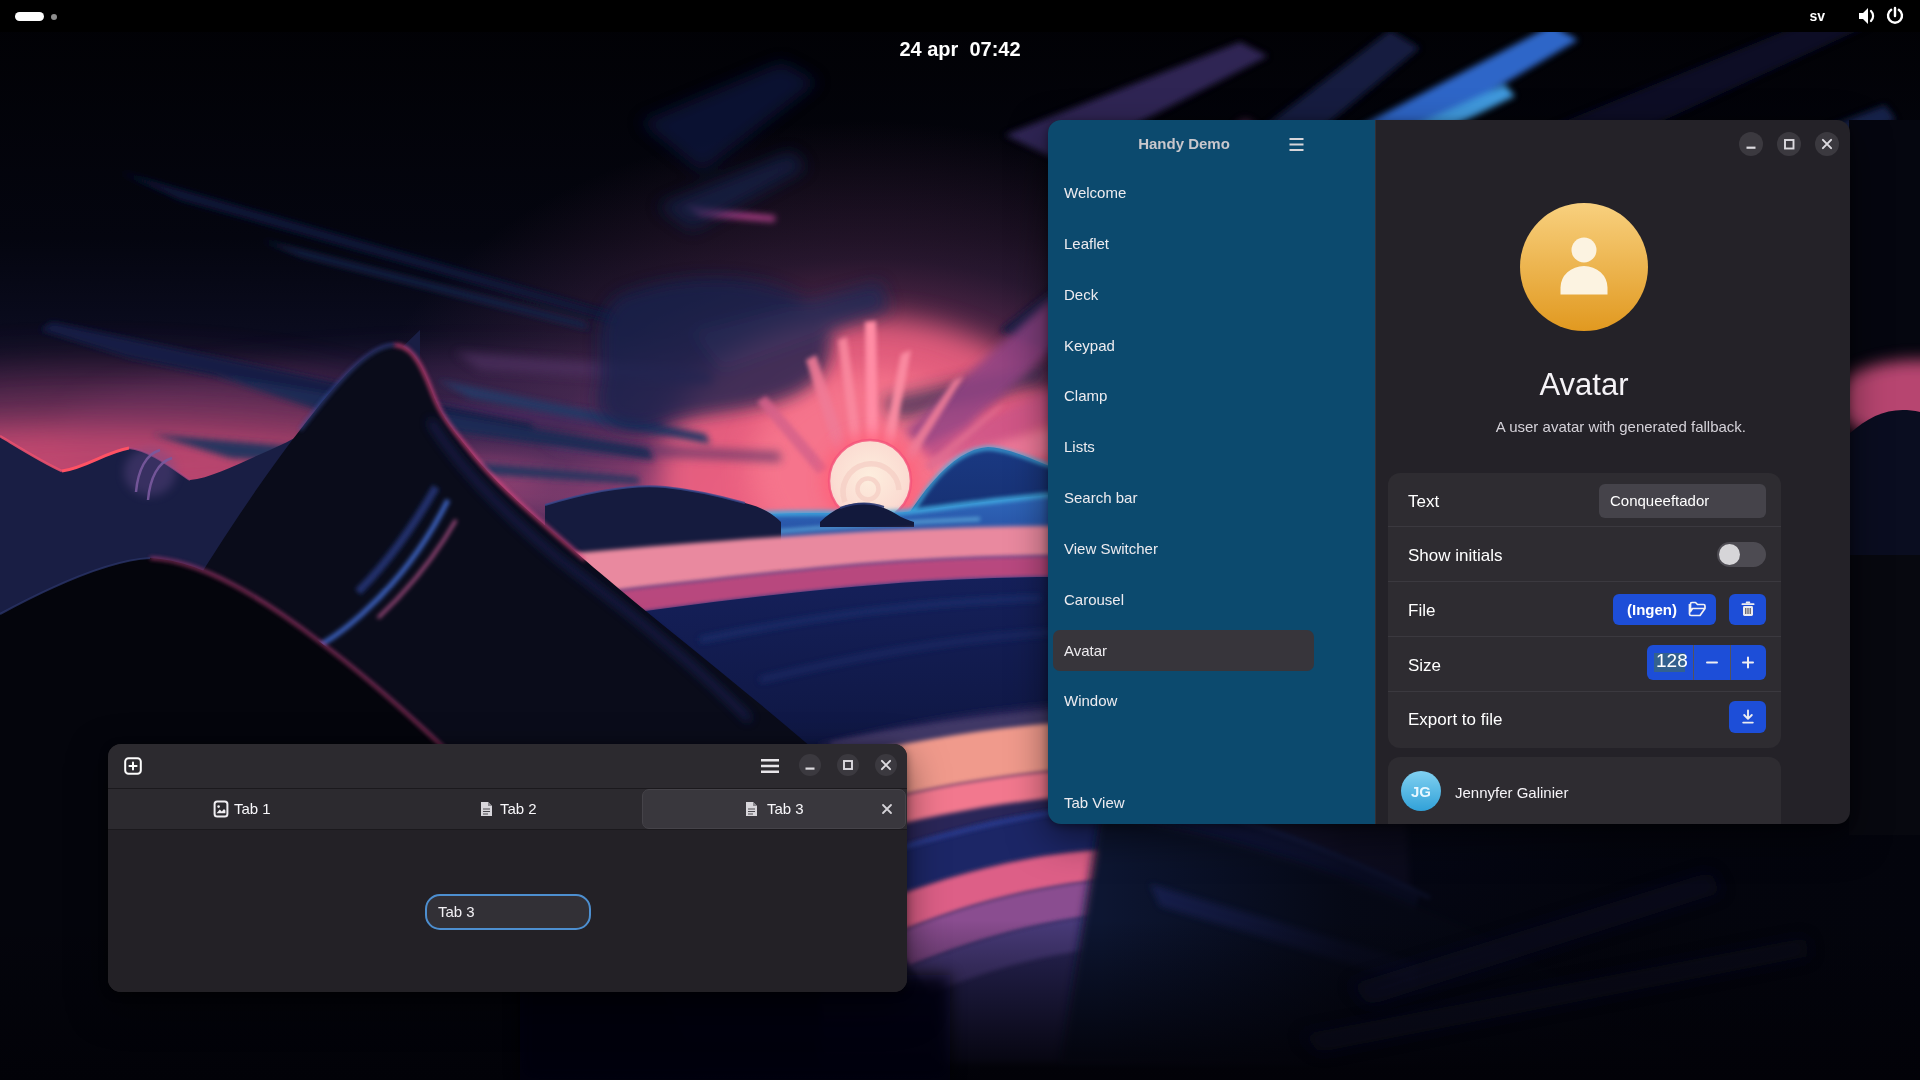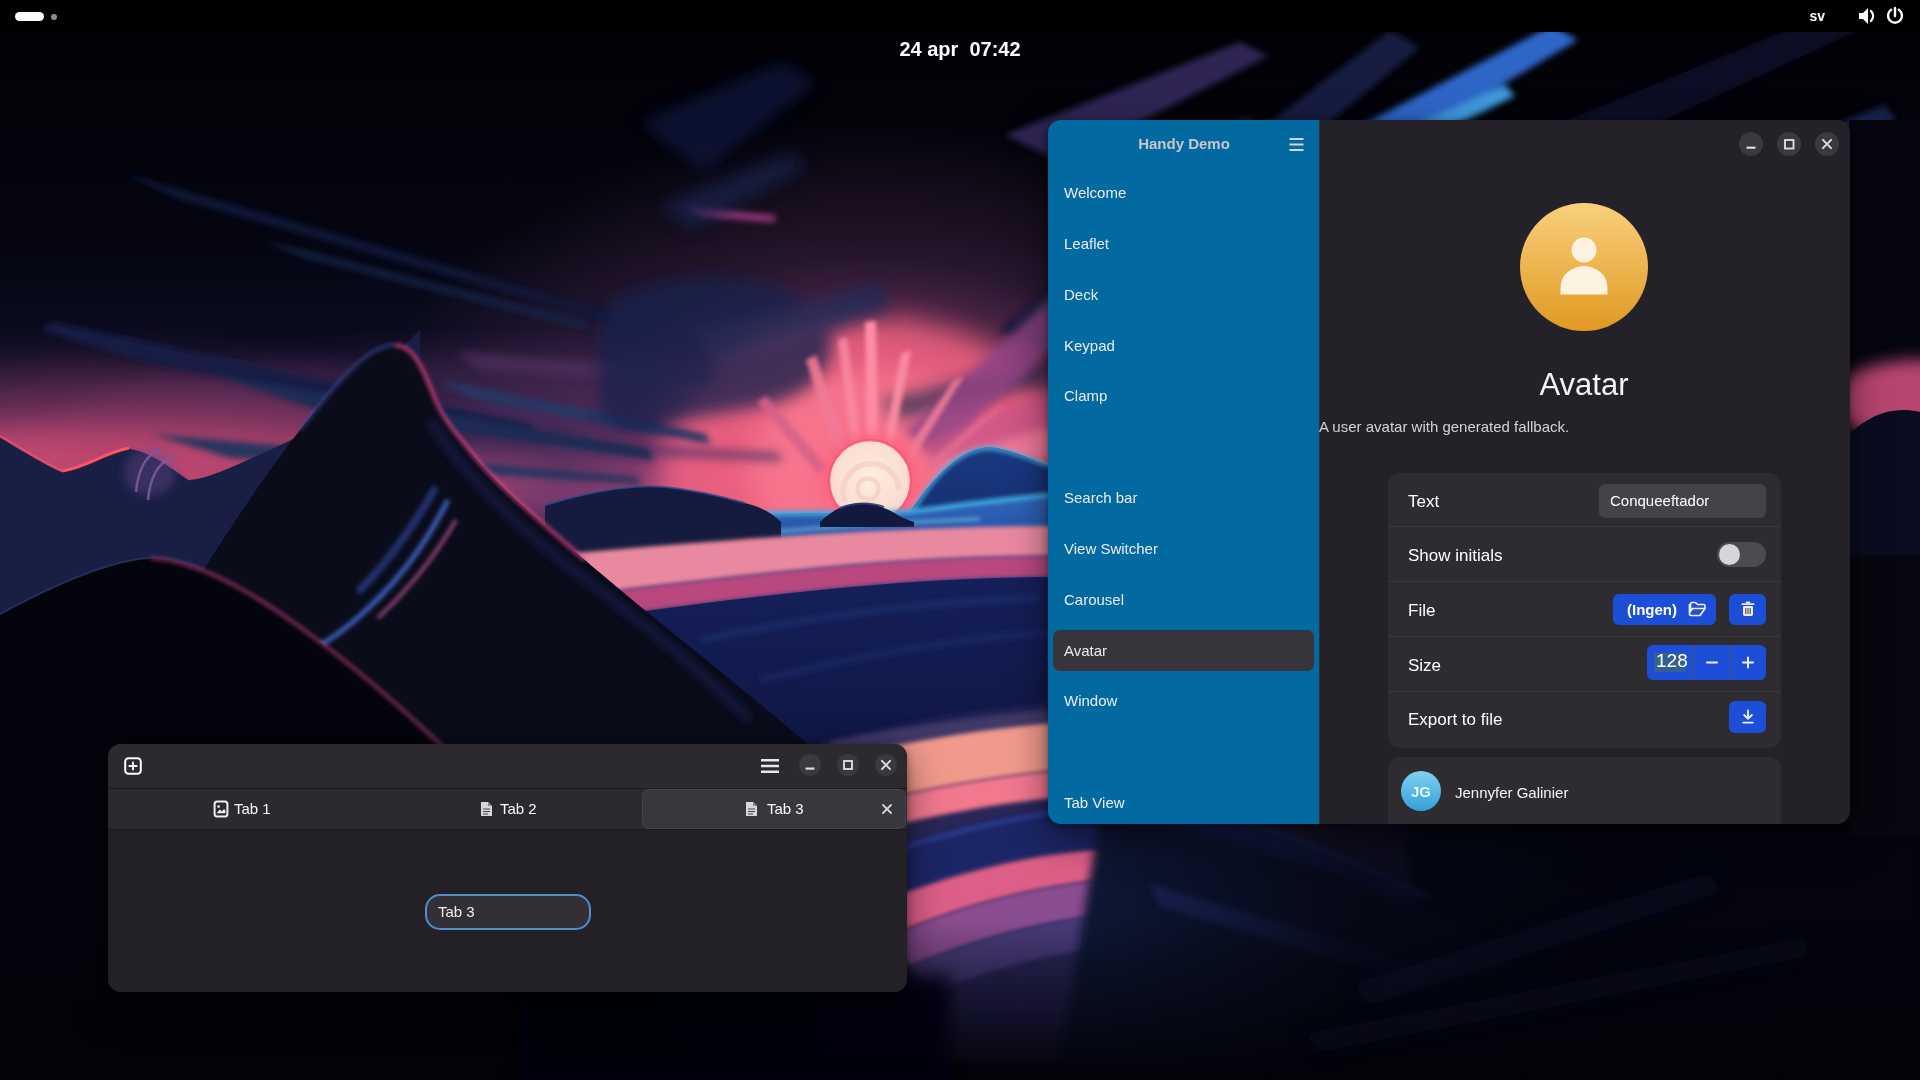--- a/index.html
+++ b/index.html
@@ -26,38 +26,38 @@
   #tabwin .hdr { position:absolute; left:0; top:0; right:0; height:44px; background:#2c2a2f; border-radius:13px 13px 0 0; }
   #tabwin .tabbar { position:absolute; left:0; top:44px; right:0; height:42px; background:#2c2a2f; box-shadow:inset 0 -1px 0 #1b191d, inset 0 1px 0 #1b191d;padding-left:28px; }
   #tabwin .content { position:absolute; left:0; top:86px; right:0; bottom:0; background:#232126; border-radius:0 0 13px 13px; }
   .tablabel { position:absolute; top:0; height:42px; line-height:42px; color:#f8f7fa; font-size:15px; }
   #seltab { position:absolute; left:534px; top:1px; width:264px; height:40px; background:#39373d; border:1px solid #454349; border-radius:7px; }
   #tab3box { position:absolute; left:317px; top:64px; width:166px; height:36px; background:#323036; border:2.5px solid #4d8fd0; border-radius:15px;
              color:#f2f0f4; font-size:15px; line-height:31px; padding-left:11px; }
 
   
   #handy { left:1048px; top:120px; width:802px; height:704px; background:#242228; z-index:20; }
-  #handy .sidebar { position:absolute; left:0; top:0; width:272px; height:704px; background:#0369a1; border-radius:13px 0 0 13px;
+  #handy .sidebar { position:absolute; left:0; top:0; width:328px; height:704px; background:#0c4a6e; border-radius:13px 0 0 13px;
                     box-shadow:inset -1px 0 0 #323036; }
   #handy .row { position:absolute; left:5px; width:261px; height:41px; border-radius:7px; color:#edebef; font-size:15px;
                 line-height:41px; padding-left:11px; }
   #handy .row.sel { background:#37353b; }
   #handy .htitle { position:absolute; left:0; top:0; width:272px; height:47px; line-height:47px; text-align:center;
                    color:#c9c7cc; font-size:15px; font-weight:bold; }
 
   .rowlbl { position:absolute; color:#ffffff; font-size:17px; }
 
   #settings { position:absolute; left:340px; top:353px; width:393px; height:275px; background:#2e2c31; border-radius:12px; }
   #settings .sep { position:absolute; left:0; right:0; height:1px; background:#3b393f; }
   .gbtn { position:absolute; background:#1d4ed8; border-radius:6px; }
 
   #jgrow { position:absolute; left:340px; top:637px; width:393px; height:67px; background:#2e2c31; border-radius:12px 12px 0 0; }
 
   .avtitle { position:absolute; left:271px; top:247px; width:530px; text-align:center; color:#f5f3f7; font-size:31px; font-weight:400; }
-  .avsub   { position:absolute; left:271px; top:298px; width:427px; text-align:left; color:#d4d1d8; font-size:15px; }
+  .avsub   { position:absolute; left:271px; top:298px; width:427px; text-align:right; color:#d4d1d8; font-size:15px; }
 </style>
 </head>
 <body>
 <div id="desktop">
   <svg id="wall" width="1920" height="1080" viewBox="0 0 1920 1080">
     <defs>
       <linearGradient id="sky" x1="0" y1="0" x2="0" y2="1">
         <stop offset="0" stop-color="#010104"></stop>
         <stop offset="0.22" stop-color="#04050f"></stop>
         <stop offset="0.33" stop-color="#0c0d22"></stop>
@@ -346,20 +346,21 @@
     <div class="sidebar">
       <div class="htitle">Handy Demo</div>
       <svg style="position:absolute;left:241px;top:17px" width="15" height="15" viewBox="0 0 15 15">
         <path d="M0.5,2 h14 M0.5,7.5 h14 M0.5,13 h14" stroke="#d8d6da" stroke-width="1.9"></path>
       </svg>
       <div class="row" style="top:52px">Welcome</div>
       <div class="row" style="top:103px">Leaflet</div>
       <div class="row" style="top:205px">Keypad</div>
       <div class="row" style="top:154px">Deck</div>
       <div class="row" style="top:255px">Clamp</div>
+      <div class="row" style="top:306px">Lists</div>
       <div class="row" style="top:357px">Search bar</div>
       <div class="row" style="top:408px">View Switcher</div>
       <div class="row" style="top:459px">Carousel</div>
       <div class="row sel" style="top:510px">Avatar</div>
       <div class="row" style="top:560px">Window</div>
       <div class="row" style="top:662px">Tab View</div>
     </div>
 
     <div class="circbtn" style="left:691px;top:12px;width:24px;height:24px"></div>
     <div class="circbtn" style="left:729px;top:12px;width:24px;height:24px"></div>

